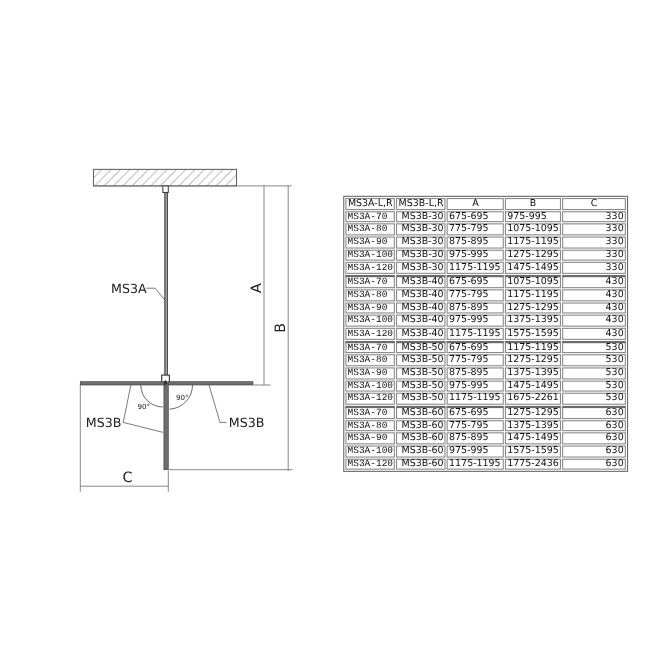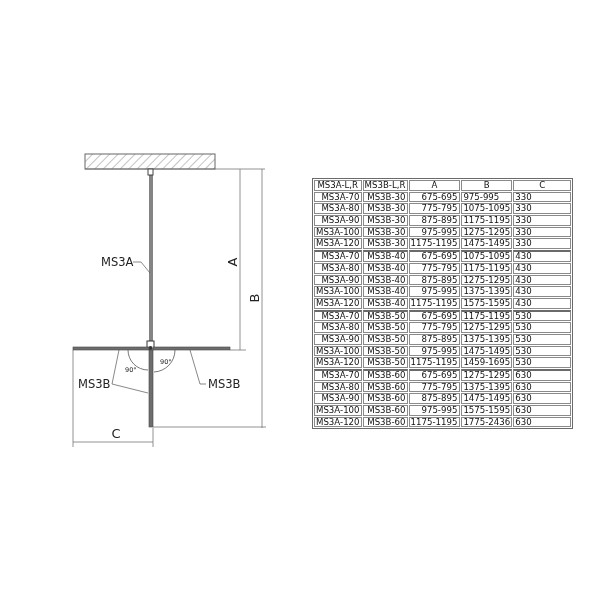--- a/index.html
+++ b/index.html
@@ -39,25 +39,25 @@
       background: #fff;
     }
     #spec-table td, #spec-table th {
       border: 1px solid #8a8a8a;
       padding: 0 1px;
       height: 8.7px;
       white-space: nowrap;
       font-weight: normal;
     }
     #spec-table th { text-align: center; }
-    #spec-table td.c-a { text-align: right; width: 41px; }
+    #spec-table td.c-a { text-align: left; width: 41px; font-family: Liberation Mono, monospace; }
     #spec-table td.c-b { text-align: right; width: 41px; }
-    #spec-table td.c-A { text-align: right; width: 42px; padding-right: 2px; }
+    #spec-table td.c-A { width: 42px; padding-right: 2px; }
     #spec-table td.c-B { text-align: left; width: 42px; }
-    #spec-table td.c-C { text-align: left; width: 54px; }
+    #spec-table td.c-C { text-align: right; width: 54px; }
     #spec-table th.h-a, #spec-table th.h-b { text-align: center; }
     #spec-table tr.group-sep td { border-top: 2px solid #6a6a6a; }
   </style>
 </head>
 <body>
 
 <svg id="drawing" width="600" height="600" viewBox="0 0 600 600" xmlns="http://www.w3.org/2000/svg">
   <defs>
     <pattern id="hatch" width="6" height="6" patternUnits="userSpaceOnUse" patternTransform="rotate(45)">
       <line x1="0" y1="0" x2="0" y2="6" stroke="#888" stroke-width="1"></line>
@@ -237,21 +237,21 @@
         <td class="c-a">MS3A-100</td>
         <td class="c-b">MS3B-50</td>
         <td class="c-A">975-995</td>
         <td class="c-B">1475-1495</td>
         <td class="c-C">530</td>
       </tr>
       <tr>
         <td class="c-a">MS3A-120</td>
         <td class="c-b">MS3B-50</td>
         <td class="c-A">1175-1195</td>
-        <td class="c-B">1459-1695</td>
+        <td class="c-B">1675-2261</td>
         <td class="c-C">530</td>
       </tr>
       <tr class="group-sep">
         <td class="c-a">MS3A-70</td>
         <td class="c-b">MS3B-60</td>
         <td class="c-A">675-695</td>
         <td class="c-B">1275-1295</td>
         <td class="c-C">630</td>
       </tr>
       <tr>

